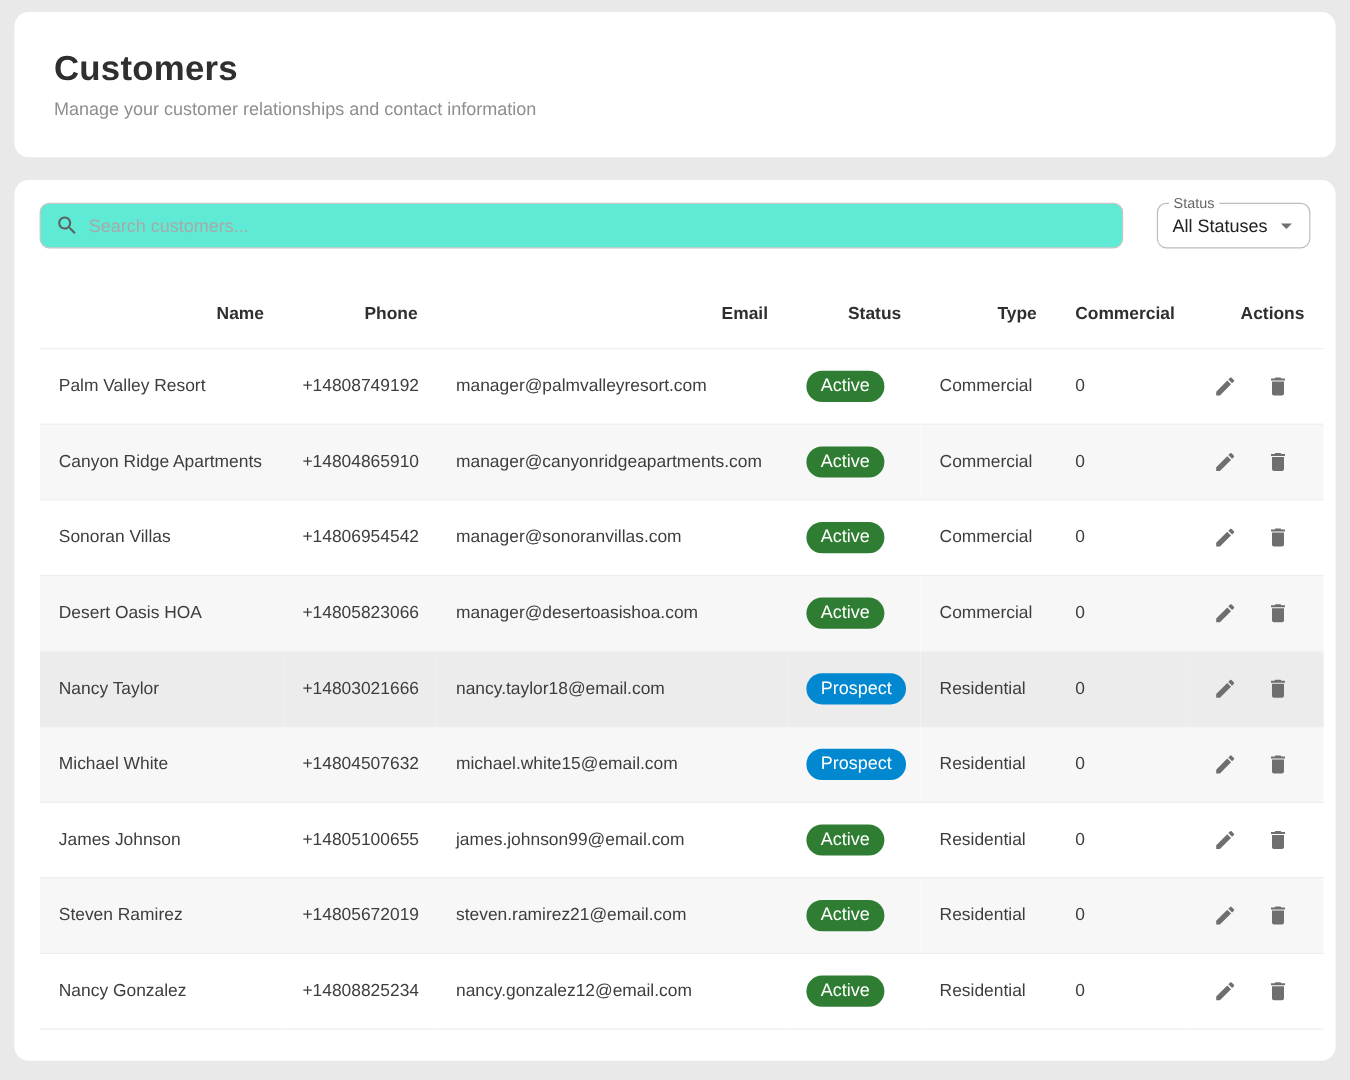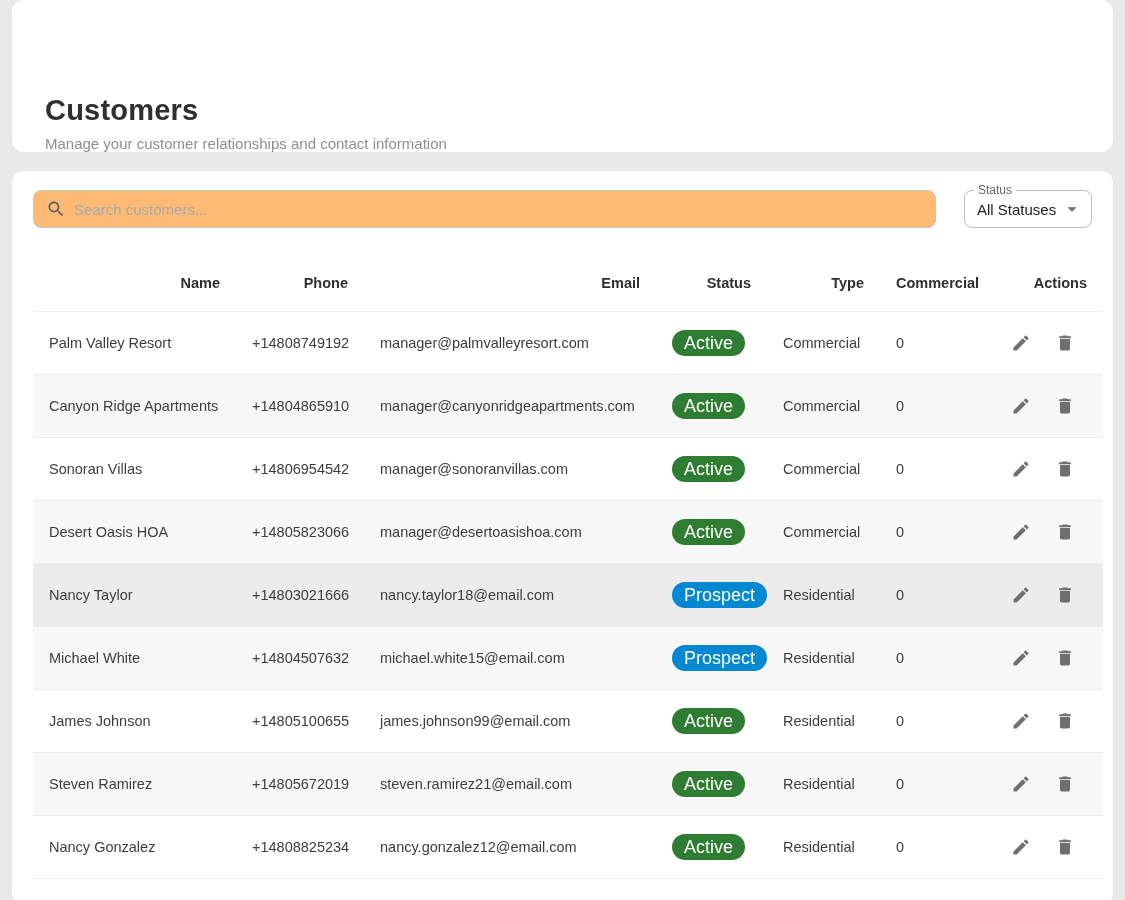--- a/index.html
+++ b/index.html
@@ -23,25 +23,25 @@
     font-family:"Liberation Sans","DejaVu Sans",sans-serif;
     color:var(--text-body);
   }
   .card{
     background:var(--card-bg);
     border-radius:12px;
     margin:0 12px;
   }
   
   .header-card{
-    margin-top:0;
-    height:152px;
+    margin-top:10px;
+    height:121px;
     padding:0 33px;
     display:flex;
-    align-items:flex-end;
+    align-items:center;
     justify-content:space-between;
   }
   .page-title{
     font-size:29px;
     font-weight:700;
     letter-spacing:.2px;
     color:var(--text-dark);
     margin-bottom:8px;
   }
   .page-subtitle{
@@ -80,21 +80,21 @@
   }
   .search-box{
     flex:1;
     display:flex;
     align-items:center;
     height:38px;
     border:1px solid #c6c6c6;
     border-radius:8px;
     padding:0 12px;
     gap:8px;
-    background:#fdba74;
+    background:#5eead4;
   }
   .search-box svg{flex:none;}
   .search-box input{
     border:none;
     outline:none;
     width:100%;
     font-family:inherit;
     font-size:15px;
     color:var(--text-body);
     background:transparent;
@@ -156,21 +156,21 @@
     white-space:nowrap;
     overflow:hidden;
   }
   tbody tr:nth-child(even) td{background:var(--row-alt);}
   tbody tr:nth-child(odd) td{background:#fff;}
   tbody tr.highlighted td{background:var(--row-hover);}
   .badge{
     display:inline-block;
     padding:5px 12px;
     border-radius:13px;
-    font-size:18px;
+    font-size:15px;
     font-weight:500;
     color:#fff;
     line-height:16px;
   }
   .badge-active{background:var(--active-green);}
   .badge-prospect{background:var(--prospect-blue);}
   .td-actions{padding-right:8px;}
   .icon-btn{
     background:none;
     border:none;

